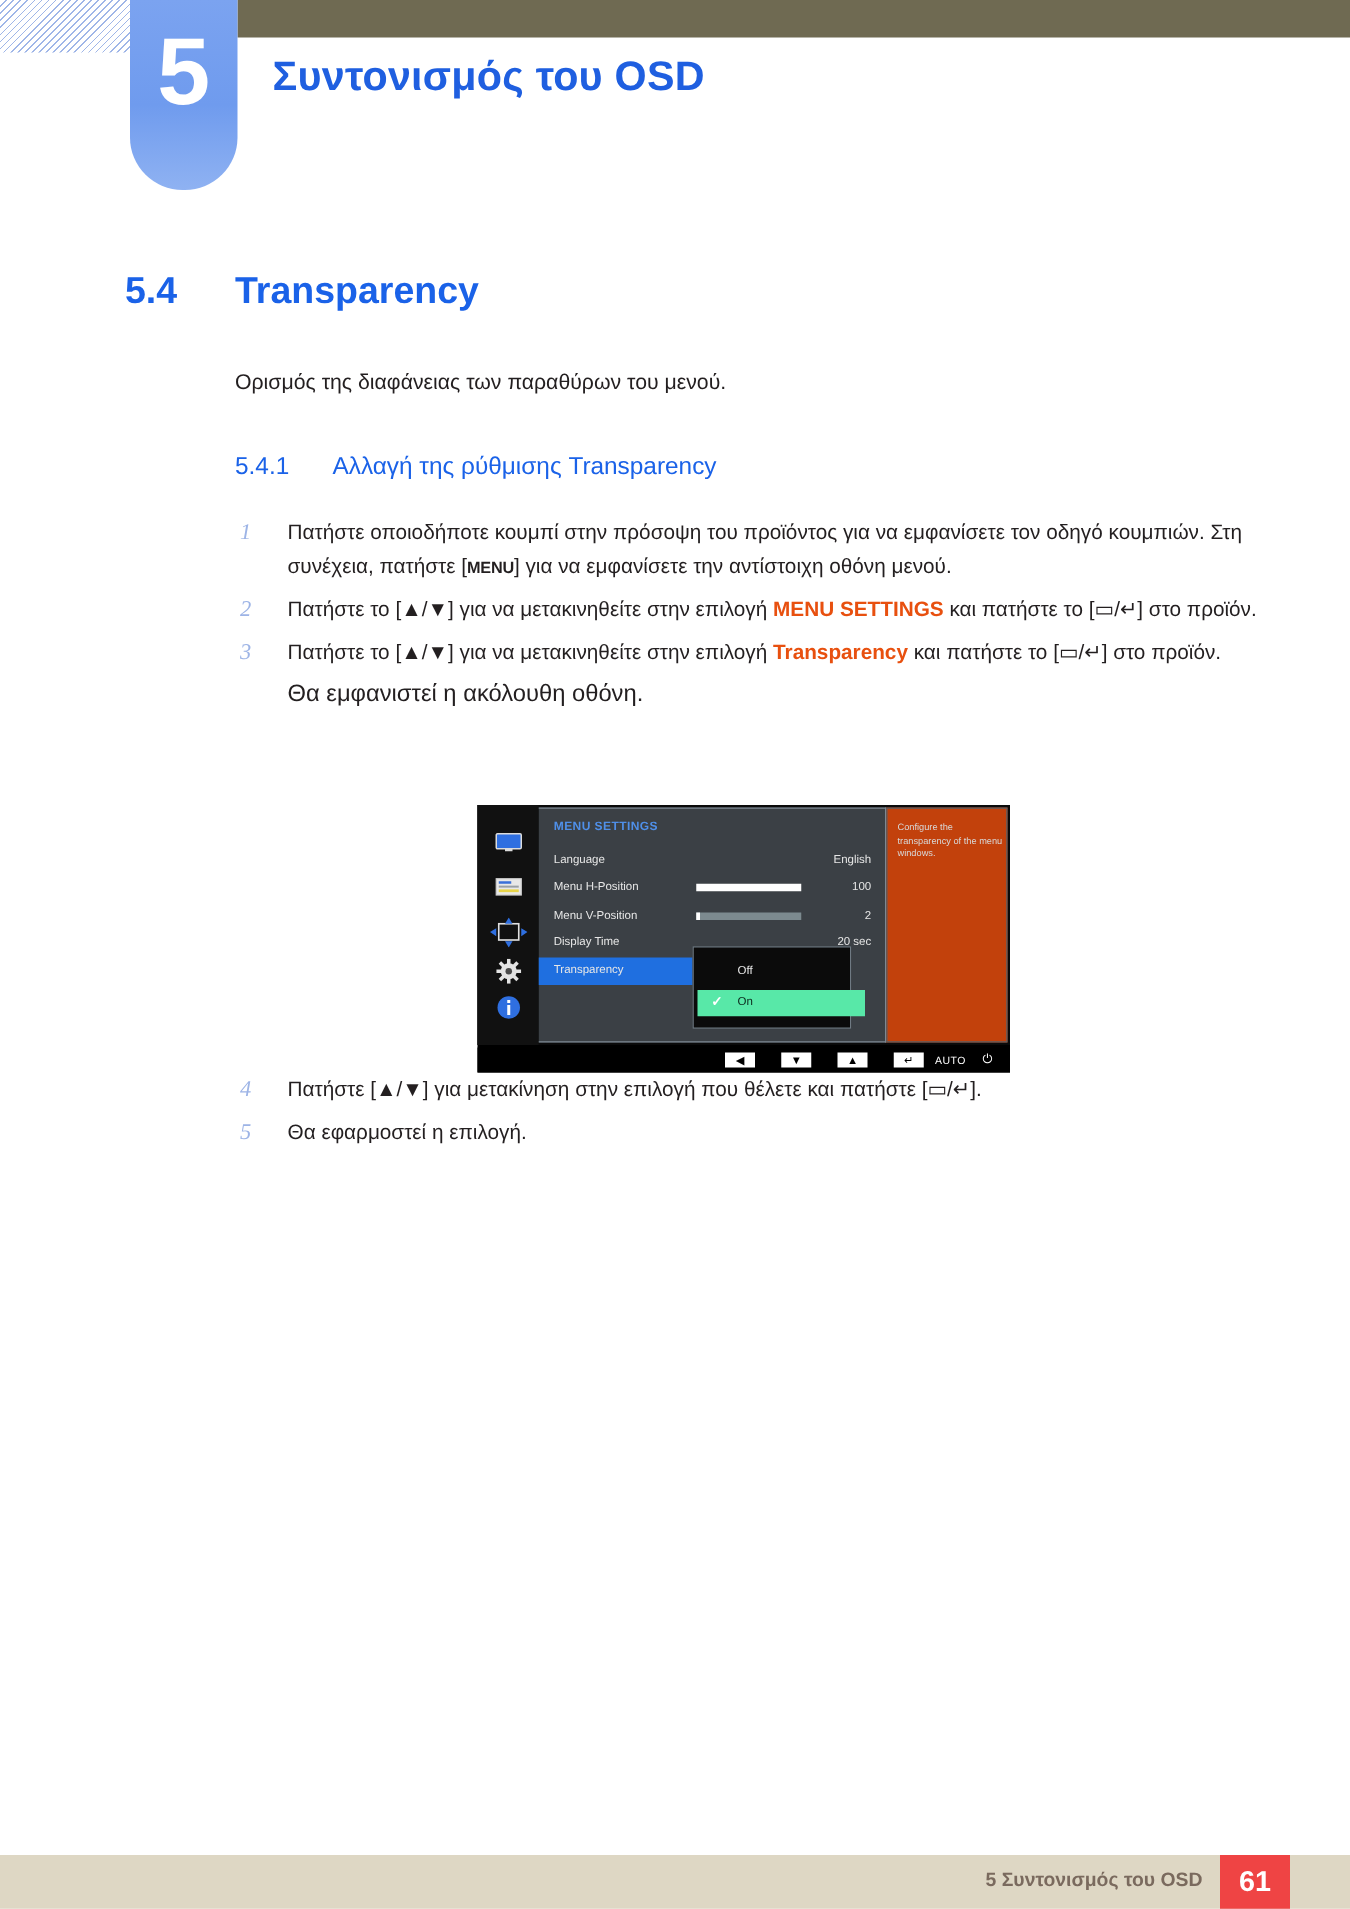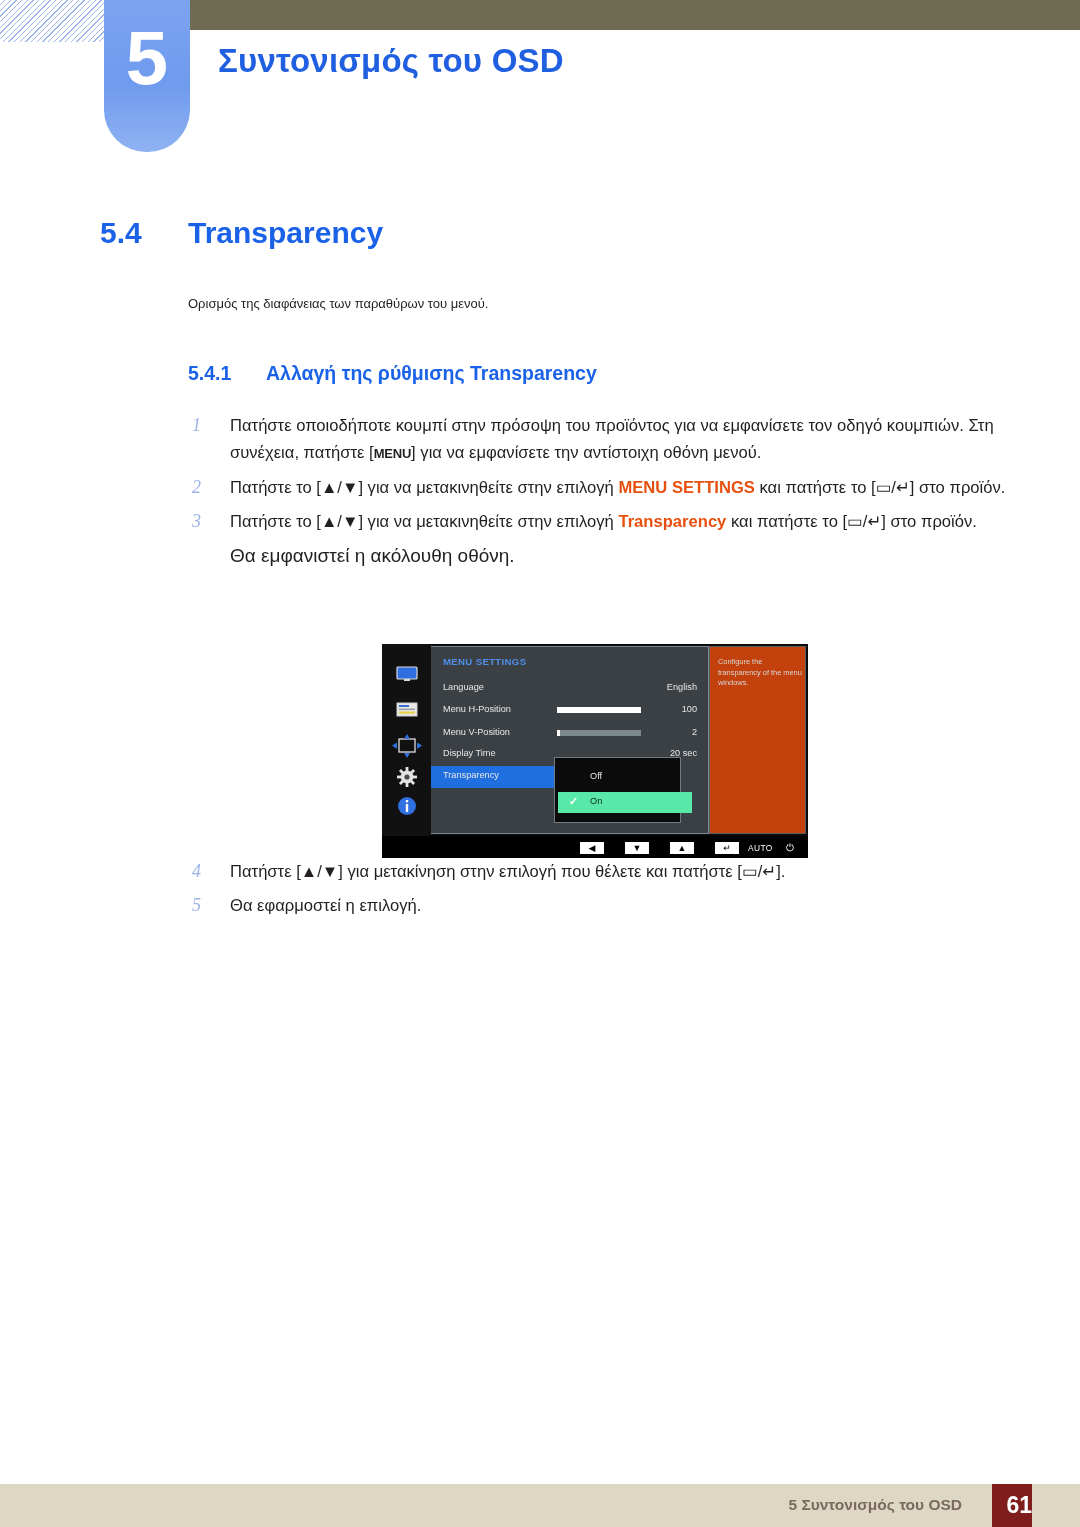--- a/index.html
+++ b/index.html
@@ -84,29 +84,29 @@
     color: #1a62e8;
   }
   .sec-head .num {
     display: inline-block;
     width: 88px;
   }
   .intro-text {
     position: absolute;
     top: 296px;
     left: 188px;
-    font-size: 13px;
+    font-size: 17px;
     color: #231f20;
   }
   .subsec-head {
     position: absolute;
     top: 362px;
     left: 188px;
     font-size: 19.5px;
-    font-weight: bold;
+    font-weight: normal;
     color: #1a62e8;
   }
   .subsec-head .snum {
     display: inline-block;
     width: 78px;
   }
 
   
   .steps {
     position: absolute;
@@ -345,27 +345,27 @@
     right: 118px;
     top: 12px;
     font-size: 15.5px;
     font-weight: bold;
     color: #7a6a5e;
   }
   .footer-page {
     position: absolute;
     right: 48px;
     top: 0;
-    width: 40px;
+    width: 56px;
     height: 43px;
-    background: #7f1d1d;
+    background: #ef4444;
     color: #ffffff;
     font-size: 23px;
     font-weight: bold;
-    text-align: right;
+    text-align: center;
     line-height: 43px;
   }
 </style>
 </head>
 <body>
 
 <div class="header">
   <div class="hatch"></div>
   <div class="olive-bar"></div>
   <div class="chapter-badge">

